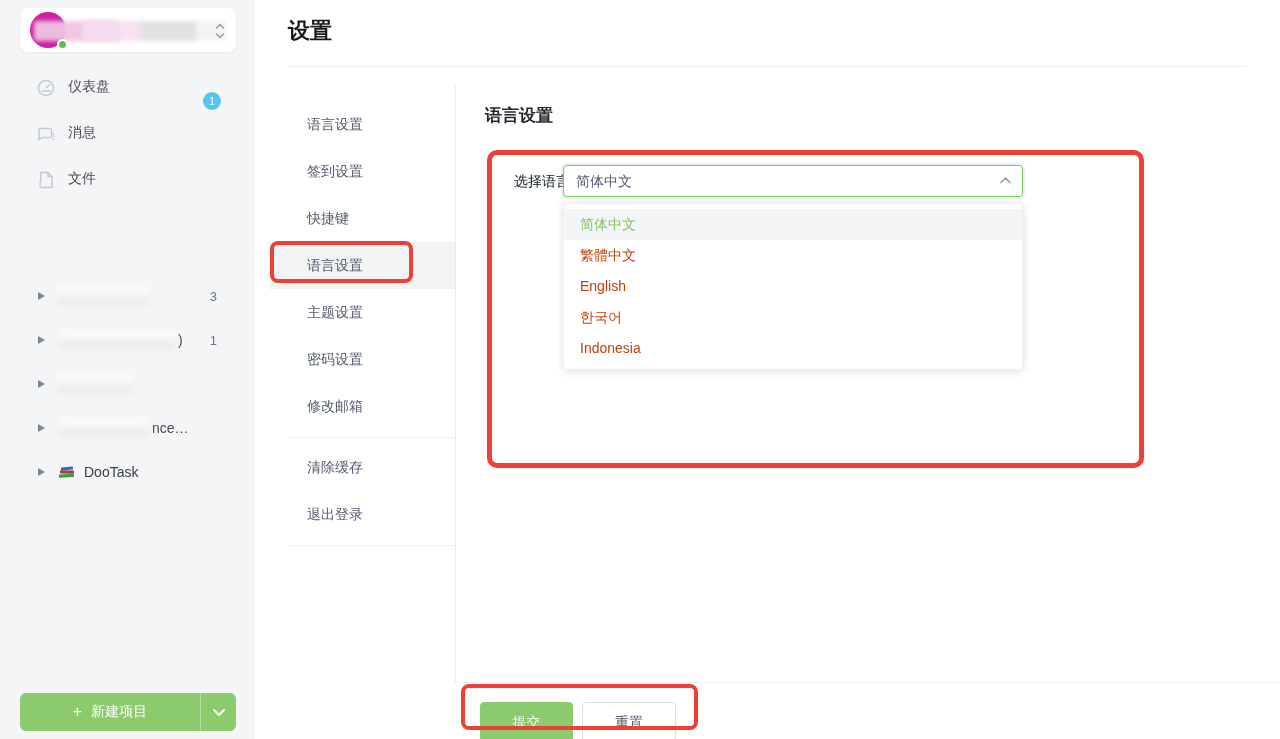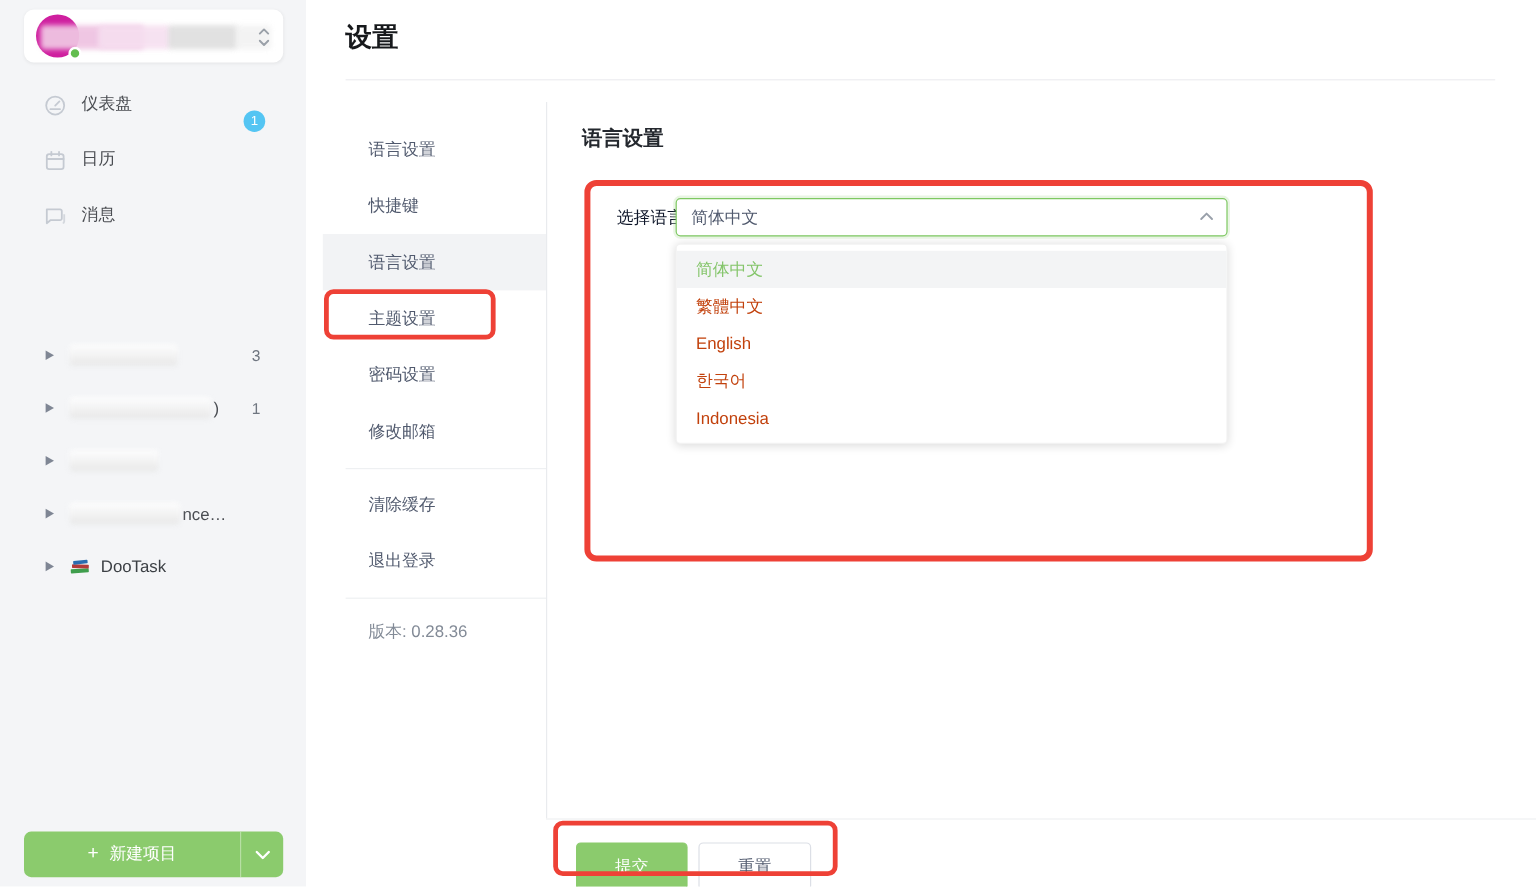--- a/index.html
+++ b/index.html
@@ -122,37 +122,35 @@
             <circle cx="10" cy="10" r="7.5"></circle>
               <line x1="10" y1="10" x2="13.5" y2="6.5"></line>
               <line x1="6" y1="13" x2="14" y2="13"></line>
           </svg>
         </span>
         <span class="nav-label">仪表盘</span>
         <span class="badge">1</span>
       </div>
       <div class="nav-item">
         <span class="nicon">
-          <svg width="20" height="20" viewBox="0 0 20 20" fill="none" stroke="#c5cad2" stroke-width="1.5" stroke-linecap="round">
-            <rect x="3" y="4.5" width="14" height="12.5" rx="2"></rect>
-              <line x1="3" y1="8.5" x2="17" y2="8.5"></line>
-            <line x1="6.8" y1="2.5" x2="6.8" y2="5.5"></line>
-              <line x1="13.2" y1="2.5" x2="13.2" y2="5.5"></line>
-          </svg>
-        </span>
-        <span class="nav-label">日历</span>
+          <svg width="20" height="20" viewBox="0 0 20 20" fill="none" stroke="#c5cad2" stroke-width="1.5" stroke-linejoin="round">
+            <path d="M3,4.5 h11 a1.5,1.5 0 0 1 1.5,1.5 v6 a1.5,1.5 0 0 1 -1.5,1.5 h-8 l-3,2.5 z"></path>
+            <path d="M17.5,8.5 v6 a1.5,1.5 0 0 1 -1.2,1.5" opacity=".7"></path>
+          </svg>
+        </span>
+        <span class="nav-label">消息</span>
       </div>
       <div class="nav-item">
         <span class="nicon">
           <svg width="20" height="20" viewBox="0 0 20 20" fill="none" stroke="#c5cad2" stroke-width="1.5" stroke-linejoin="round">
-            <path d="M3,4.5 h11 a1.5,1.5 0 0 1 1.5,1.5 v6 a1.5,1.5 0 0 1 -1.5,1.5 h-8 l-3,2.5 z"></path>
-            <path d="M17.5,8.5 v6 a1.5,1.5 0 0 1 -1.2,1.5" opacity=".7"></path>
-          </svg>
-        </span>
-        <span class="nav-label">消息</span>
+            <path d="M5,2.5 h7 l4,4 v10 a1,1 0 0 1 -1,1 h-10 a1,1 0 0 1 -1,-1 z"></path>
+              <path d="M12,2.5 v4 h4"></path>
+          </svg>
+        </span>
+        <span class="nav-label">文件</span>
       </div>
     </div>
 
     <div class="projects">
       <div class="proj-item">
         <span class="caret"></span>
         <span class="proj-blur pb1"></span>
         <span class="proj-count">3</span>
       </div>
       <div class="proj-item">
@@ -197,30 +195,30 @@
     </div>
   </div>
 
   <div class="main">
     <h1 class="page-title">设置</h1>
     <div class="title-divider"></div>
     <div class="v-divider"></div>
 
     <div class="settings-menu">
       <div class="menu-item">语言设置</div>
+      <div class="menu-item">签到设置</div>
       <div class="menu-item">快捷键</div>
       <div class="menu-item active">语言设置</div>
       <div class="menu-item">主题设置</div>
       <div class="menu-item">密码设置</div>
       <div class="menu-item">修改邮箱</div>
       <div class="menu-divider"></div>
       <div class="menu-item">清除缓存</div>
       <div class="menu-item">退出登录</div>
       <div class="menu-divider"></div>
-      <div class="menu-version">版本: 0.28.36</div>
     </div>
 
     <h2 class="section-title">语言设置</h2>
 
     <div class="field-label">选择语言</div>
 
     <div class="lang-select">
       <span class="select-value">简体中文</span>
       <span class="select-arrow">
         <svg width="13" height="9" viewBox="0 0 13 9" fill="none" stroke="#99a0aa" stroke-width="1.6" stroke-linecap="round" stroke-linejoin="round">

